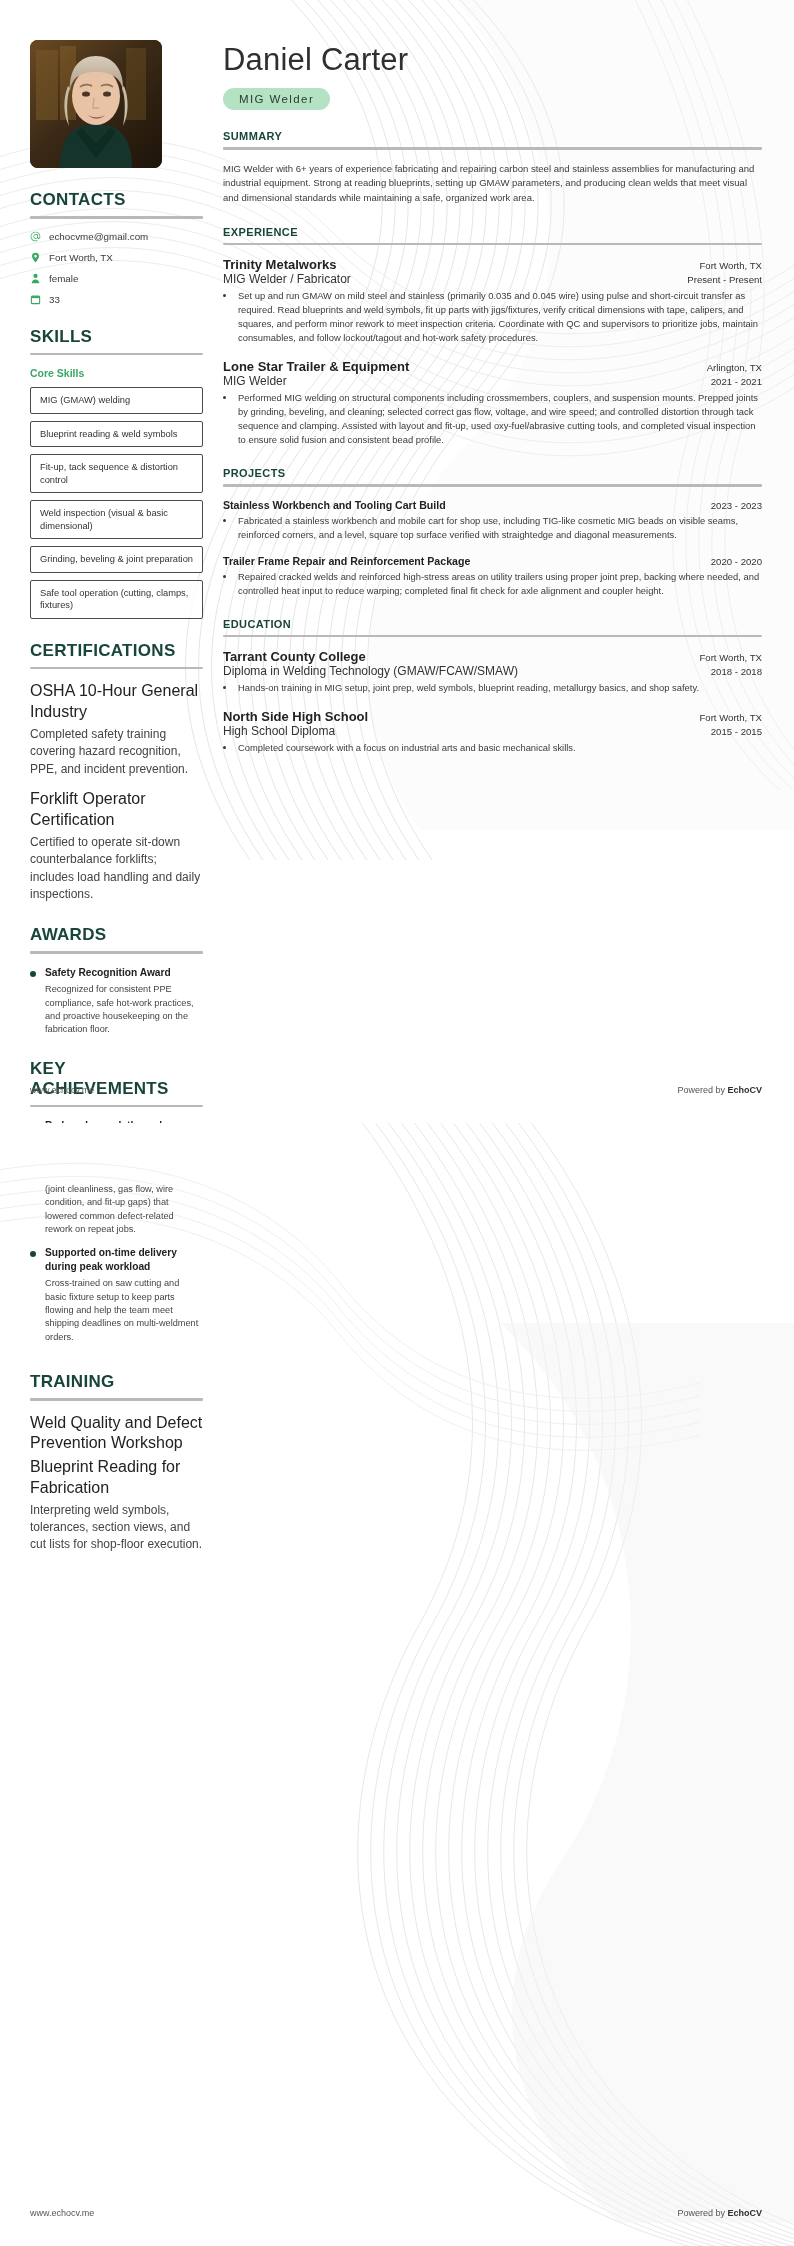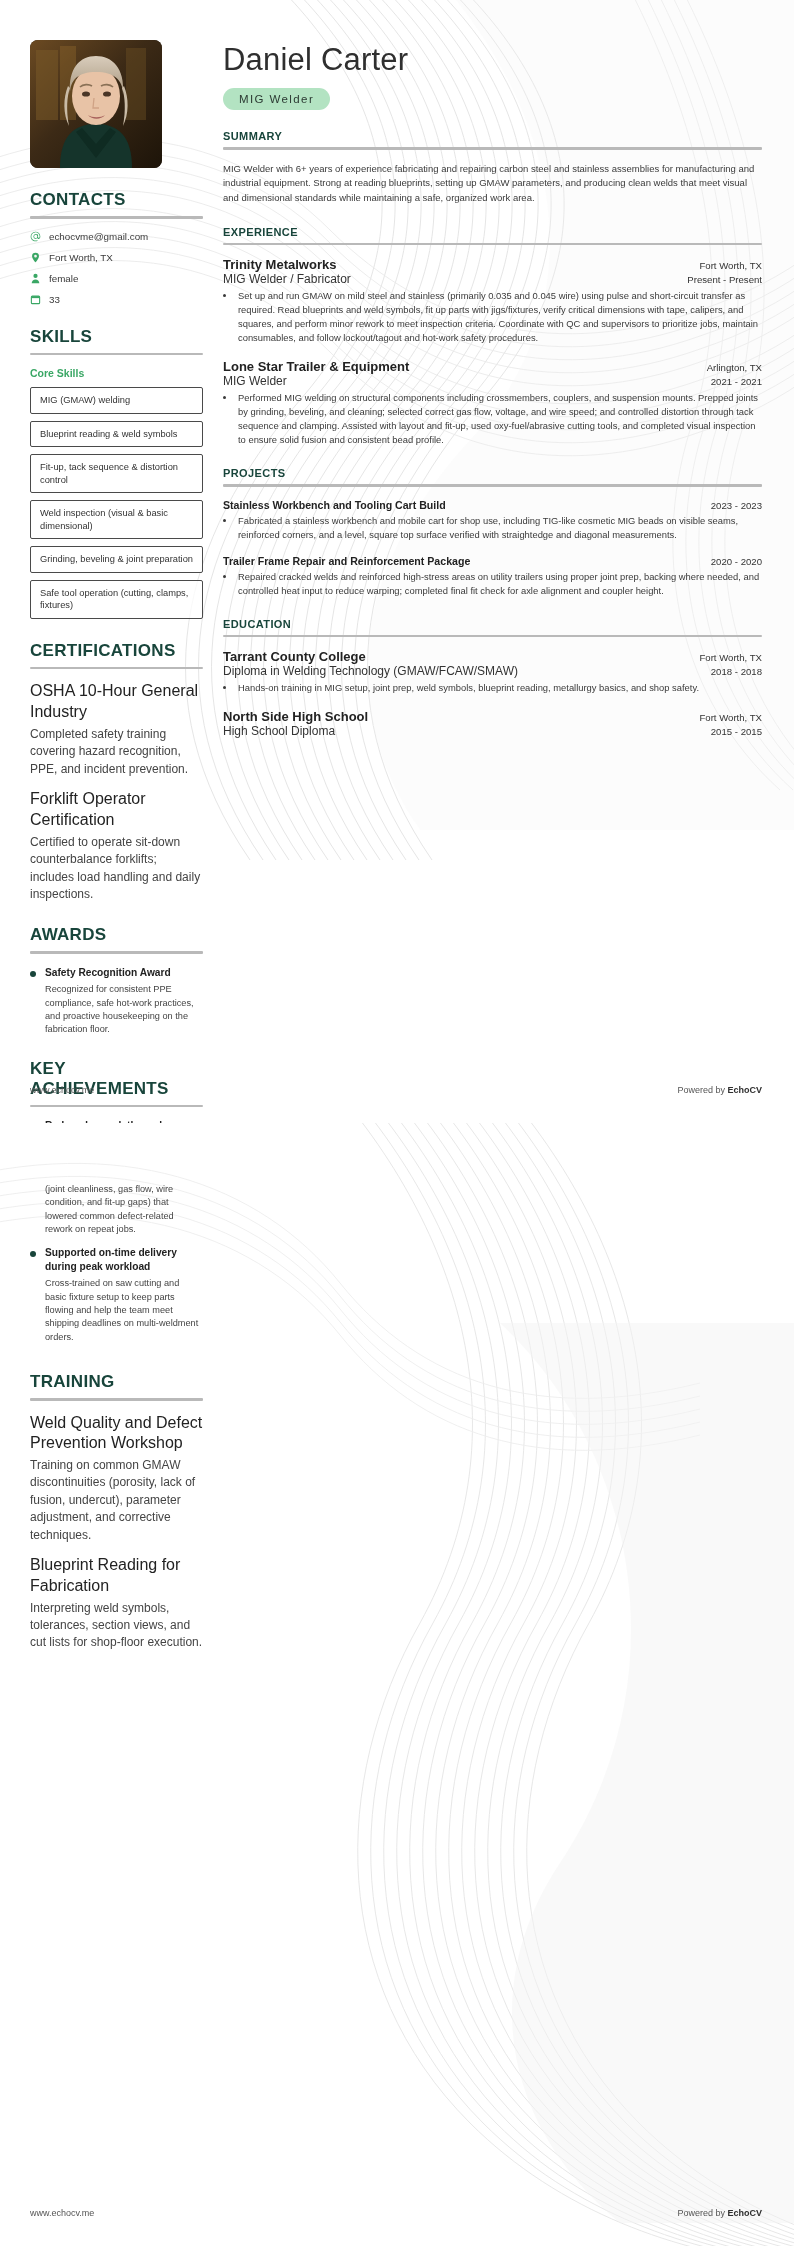--- a/index.html
+++ b/index.html
@@ -506,20 +506,23 @@
 
         <div class="entry">
           <div class="entry-line">
             <span class="e-org">North Side High School</span>
             <span class="e-loc">Fort Worth, TX</span>
           </div>
           <div class="entry-line">
             <span class="e-role">High School Diploma</span>
             <span class="e-date">2015 - 2015</span>
           </div>
+          <ul class="e-bullets">
+            <li>Completed coursework with a focus on industrial arts and basic mechanical skills.</li>
+          </ul>
         </div>
       </div>
     </div>
   </div>
 
   <div class="footer">
     <span>www.echocv.me</span>
     <span>
       <span>Powered by </span><span class="brand">EchoCV</span>
     </span>
@@ -576,21 +579,20 @@
         <div class="bullet-content">
           <div class="bt">Supported on-time delivery during peak workload</div>
           <div class="bb">Cross-trained on saw cutting and basic fixture setup to keep parts flowing and help the team meet shipping deadlines on multi-weldment orders.</div>
         </div>
       </div>
 
       <div class="sec-block" style="margin-top:28px;">
         <div class="sec-title">TRAINING</div>
         <div class="sec-rule"></div>
         <div class="item-title">Weld Quality and Defect Prevention Workshop</div>
-        <div class="item-body">Training on common GMAW discontinuities (porosity, lack of fusion, undercut), parameter adjustment, and corrective techniques.</div>
         <div class="item-title">Blueprint Reading for Fabrication</div>
         <div class="item-body">Interpreting weld symbols, tolerances, section views, and cut lists for shop-floor execution.</div>
       </div>
     </div>
 
     <div class="right-col"></div>
   </div>
 
   <div class="footer">
     <span>www.echocv.me</span>

